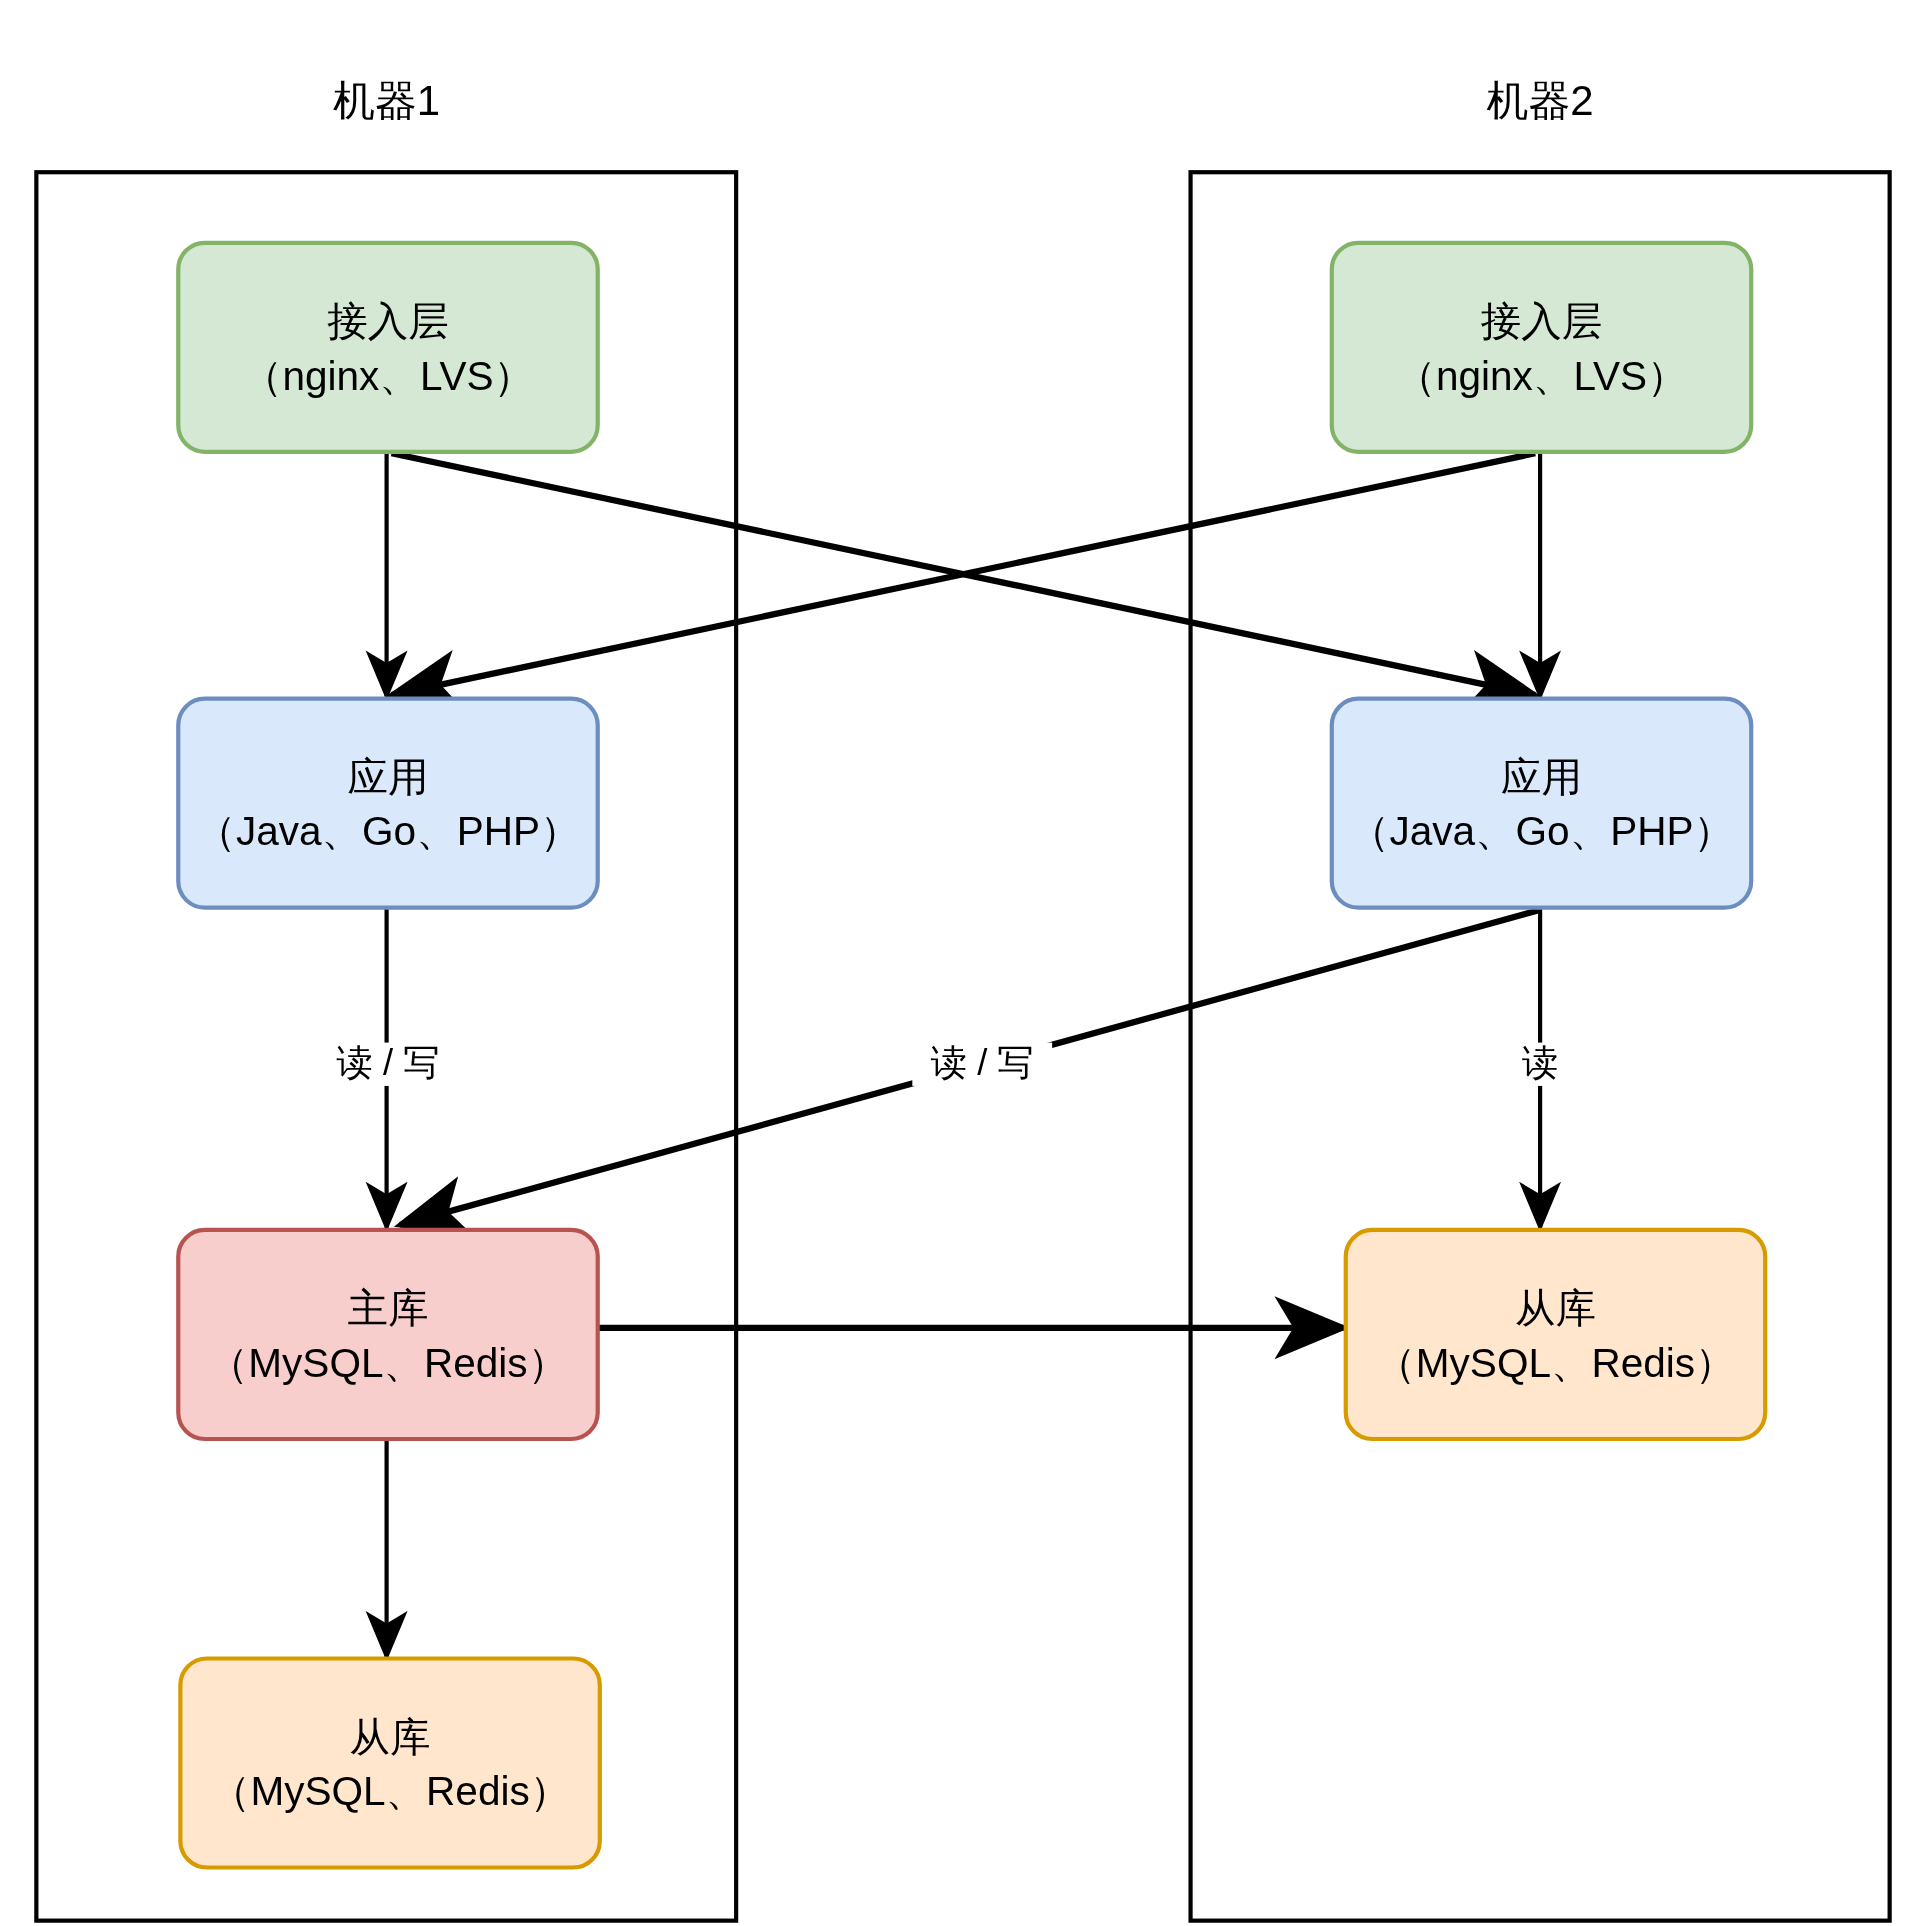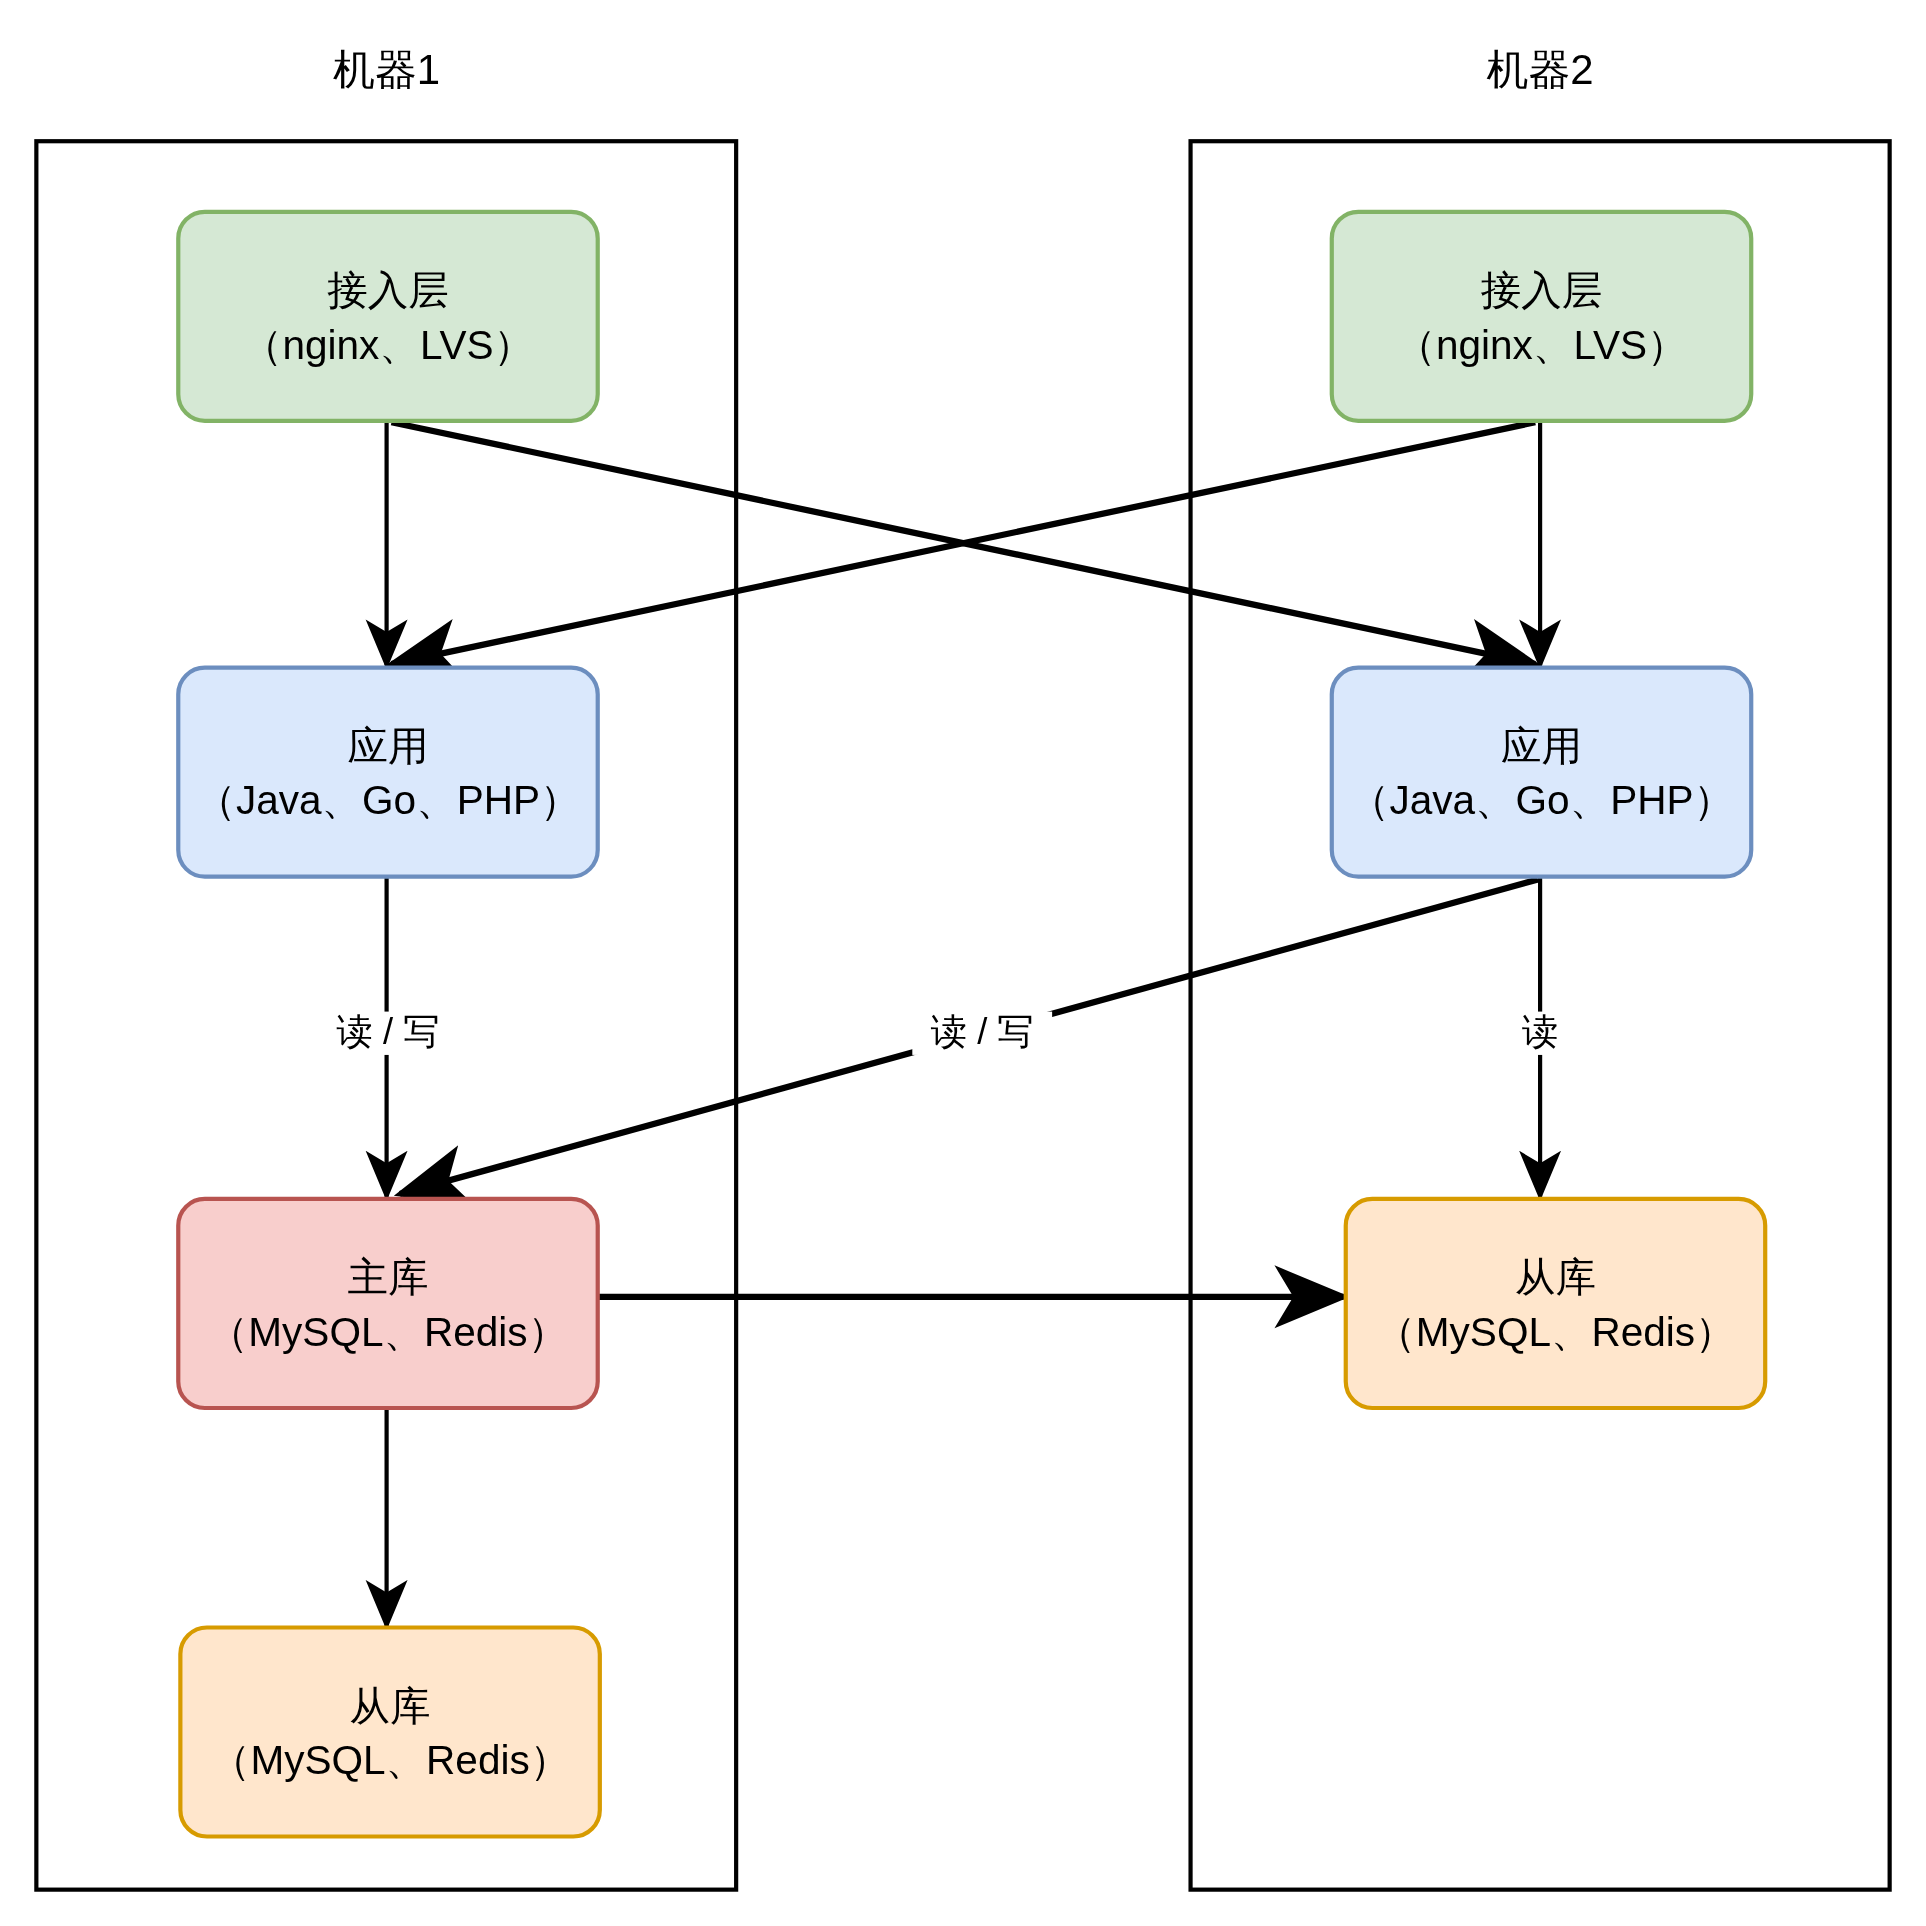--- a/index.html
+++ b/index.html
@@ -10,20 +10,21 @@
   body {
     width: 1926px;
     height: 1926px;
     font-family: "Liberation Sans", "DejaVu Sans", sans-serif;
     overflow: hidden;
   }
   #diagram-root {
     position: relative;
     width: 1926px;
     height: 1390px;
+    margin-top: 31px;
   }
   svg.canvas {
     position: absolute;
     top: 0;
     left: 0;
     width: 1926px;
     height: 1926px;
   }
   .machine-title {
     font-size: 60px;

